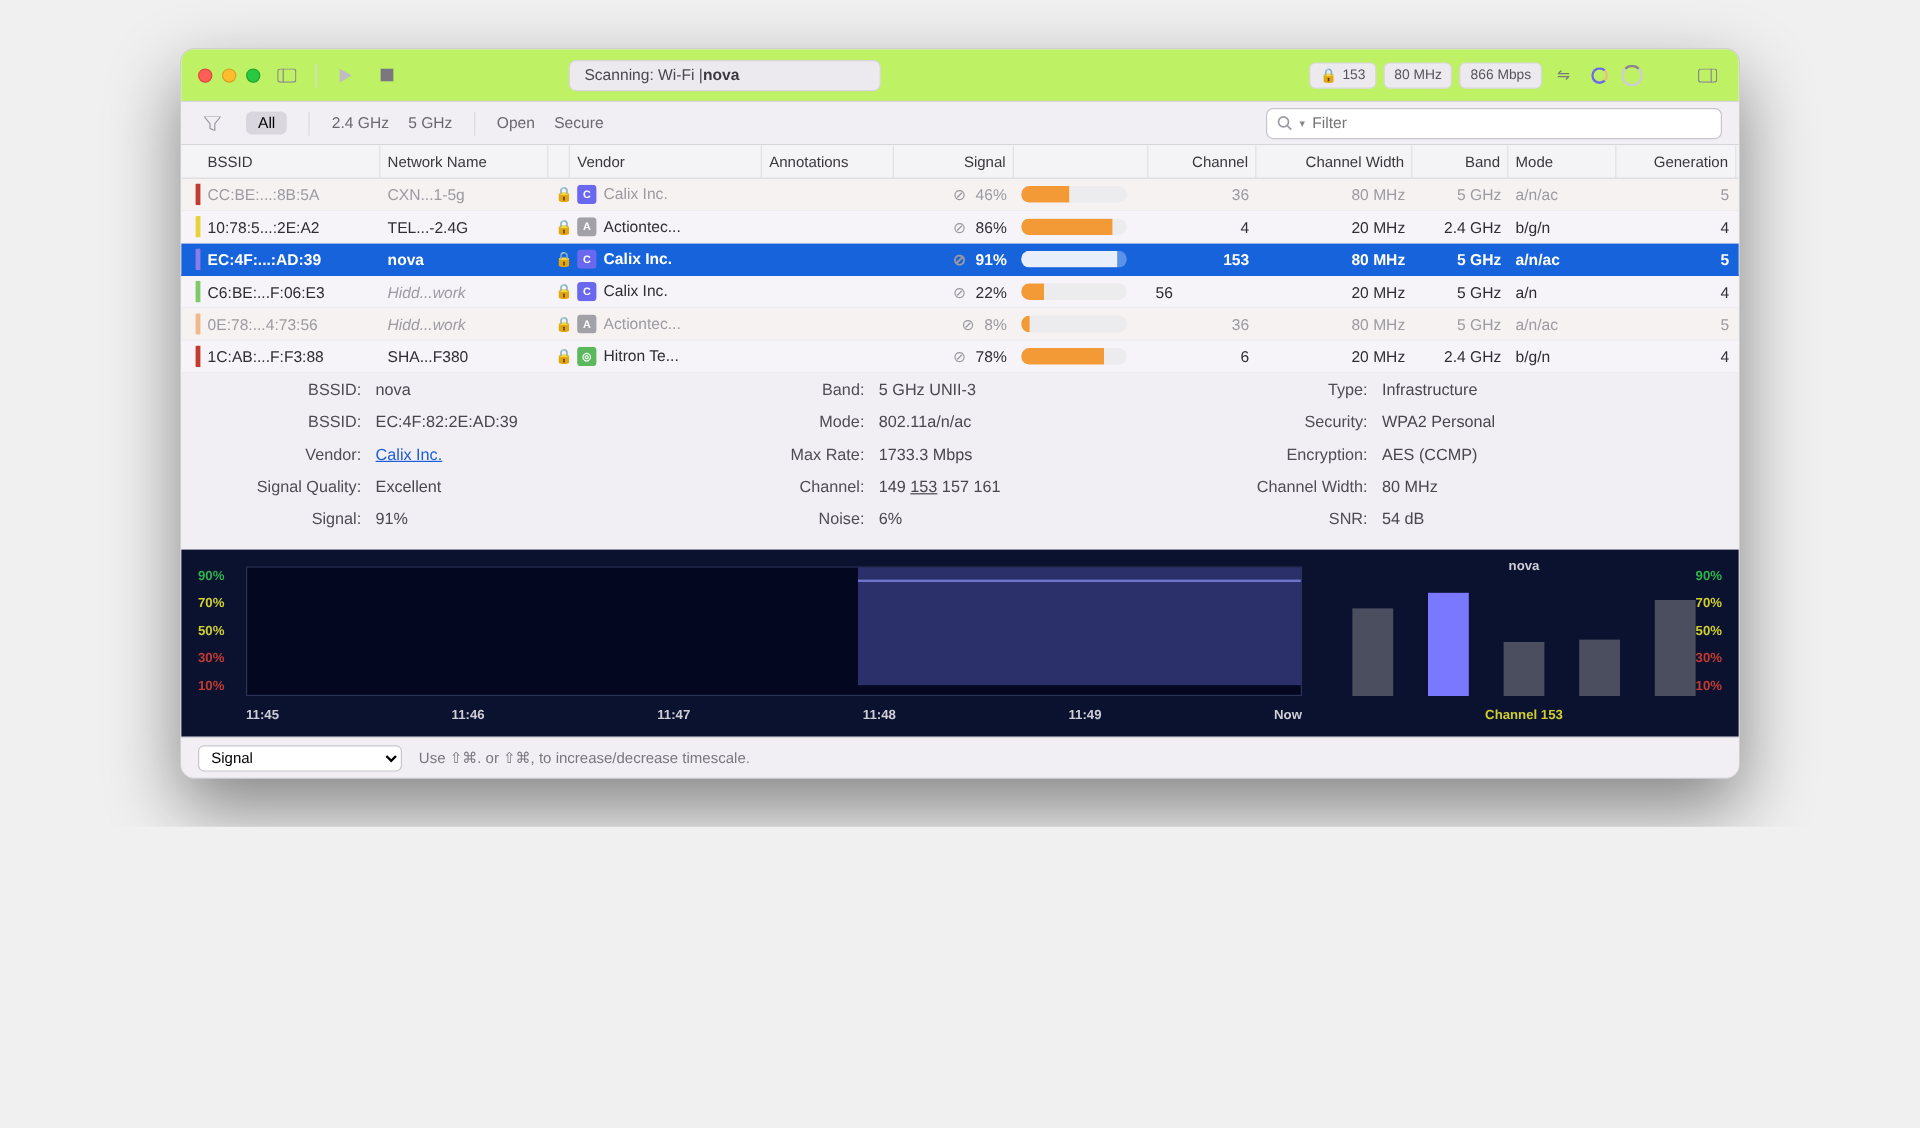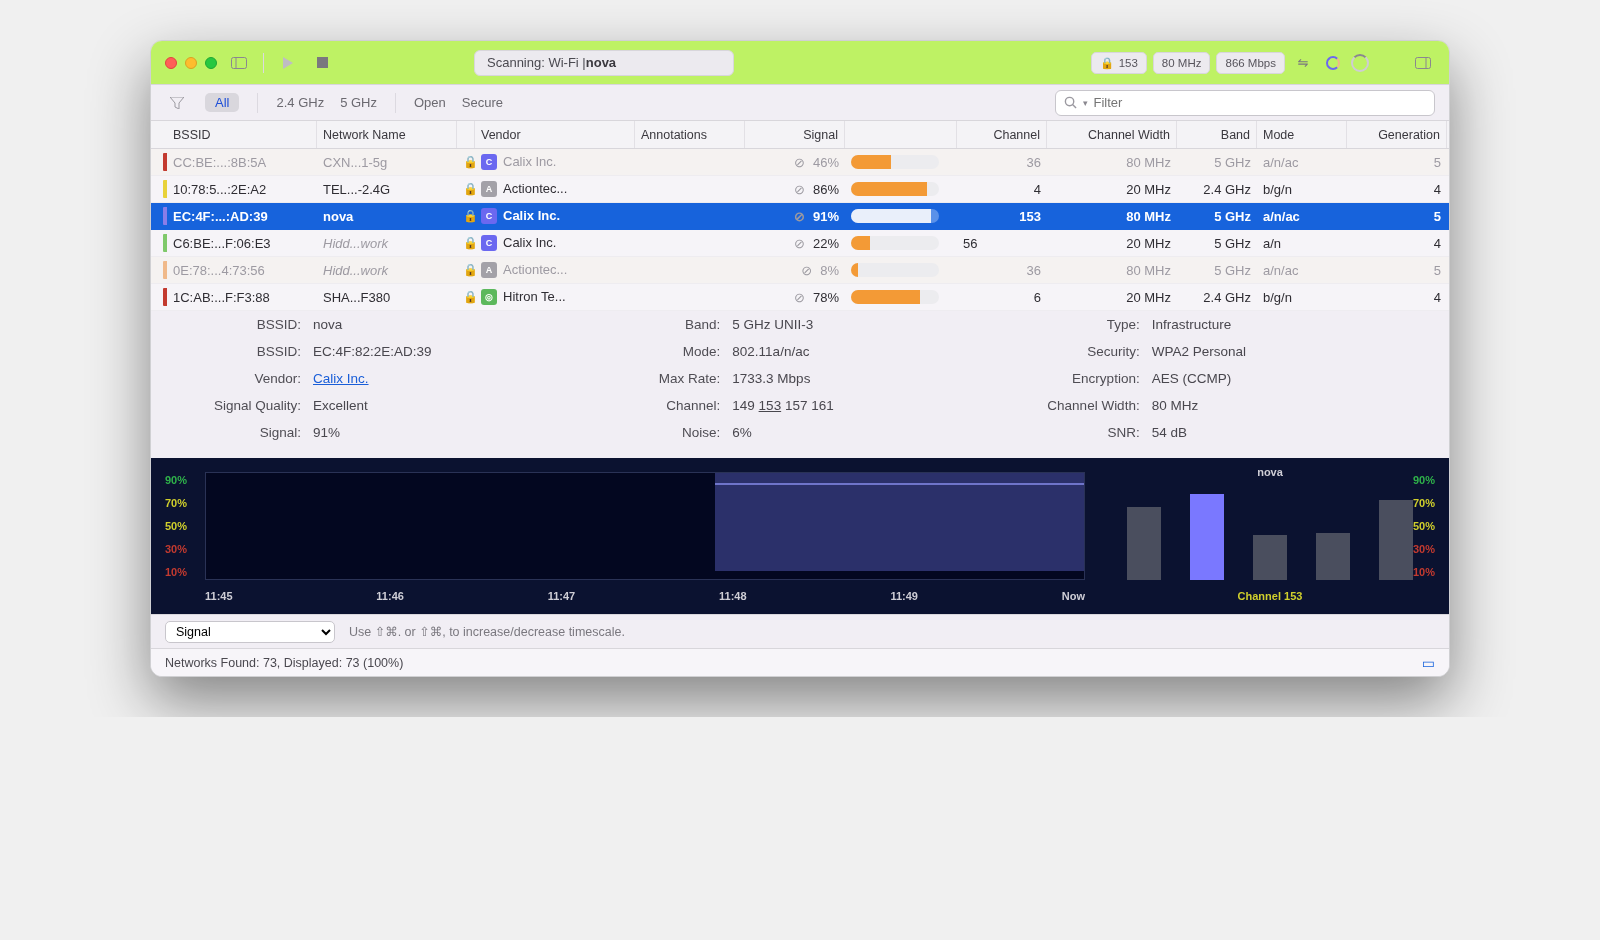--- a/index.html
+++ b/index.html
@@ -17,21 +17,21 @@
 .tb-sep{width:1px;height:20px;background:#dcd9e0;margin:0 2px;}
 .titlefield{flex:0 0 auto;margin-left:130px;background:#eceaef;border:1px solid #d8d6db;border-radius:6px;height:26px;display:flex;align-items:center;padding:0 12px;font-size:13px;color:#4a4950;width:260px;}
 .titlefield b{color:#3b393f;font-weight:600;}
 .pill-row{display:flex;gap:6px;margin-left:auto;align-items:center;}
 .pill{background:#eceaef;border:1px solid #d8d6db;border-radius:5px;height:22px;display:flex;align-items:center;padding:0 8px;font-size:11.5px;color:#57545c;}
 .spinner{width:18px;height:18px;border:2px solid #cfccd4;border-top-color:#8a878f;border-radius:50%;}
 
 
 .filterbar{height:36px;background:#f1eef4;border-bottom:1px solid #d8d6db;display:flex;align-items:center;padding:0 14px;gap:16px;font-size:13px;color:#6b6970;}
 .seg{display:flex;align-items:center;gap:10px;}
-.seg .chip{background:#d9d7dd;color:#1d4ed8;border-radius:5px;padding:2px 10px;text-align:center;}
+.seg .chip{background:#d9d7dd;color:#000000;border-radius:5px;padding:2px 10px;text-align:center;}
 .searchbox{margin-left:auto;width:380px;height:26px;border:1px solid #c8c6cc;border-radius:6px;background:#fff;display:flex;align-items:center;padding:0 8px;color:#a6a4aa;font-size:13px;gap:6px;}
 .searchbox svg{width:13px;height:13px;}
 .searchbox input{border:none;outline:none;flex:1;font-size:13px;background:transparent;}
 
 
 .table{font-size:13px;color:#2f2d33;}
 .thead{display:grid;grid-template-columns:16px 150px 140px 18px 160px 110px 100px 112px 90px 130px 80px 90px 100px;gap:0;height:28px;align-items:center;background:#f4f3f6;border-bottom:1px solid #d8d6db;padding-left:0;}
 .thead .th{padding:0 6px;color:#3a383e;font-weight:400;font-size:12.5px;white-space:nowrap;overflow:hidden;border-right:1px solid #e2e0e5;height:100%;display:flex;align-items:center;}
 .thead .th:first-child{border-right:none;}
 .row{display:grid;grid-template-columns:16px 150px 140px 18px 160px 110px 100px 112px 90px 130px 80px 90px 100px;height:27px;align-items:center;border-bottom:1px solid #eeecf0;background:#fff;}
@@ -434,18 +434,14 @@
       <div class="chanlabel">Channel 153</div>
     </div>
   </div>
 
   <div class="seldrop">
     <select><option>Signal</option></select>
     <span>Use ⇧⌘. or ⇧⌘, to increase/decrease timescale.</span>
     <span style="margin-left:auto" class="sicon"></span>
   </div>
 
-  <div class="statusbar">
-    <span>Networks Found: 73, Displayed: 73 (100%)</span>
-    <span style="margin-left:auto;color:#1763dc;font-size:14px">▭</span>
-  </div>
 
 </div>
 
 </body></html>

